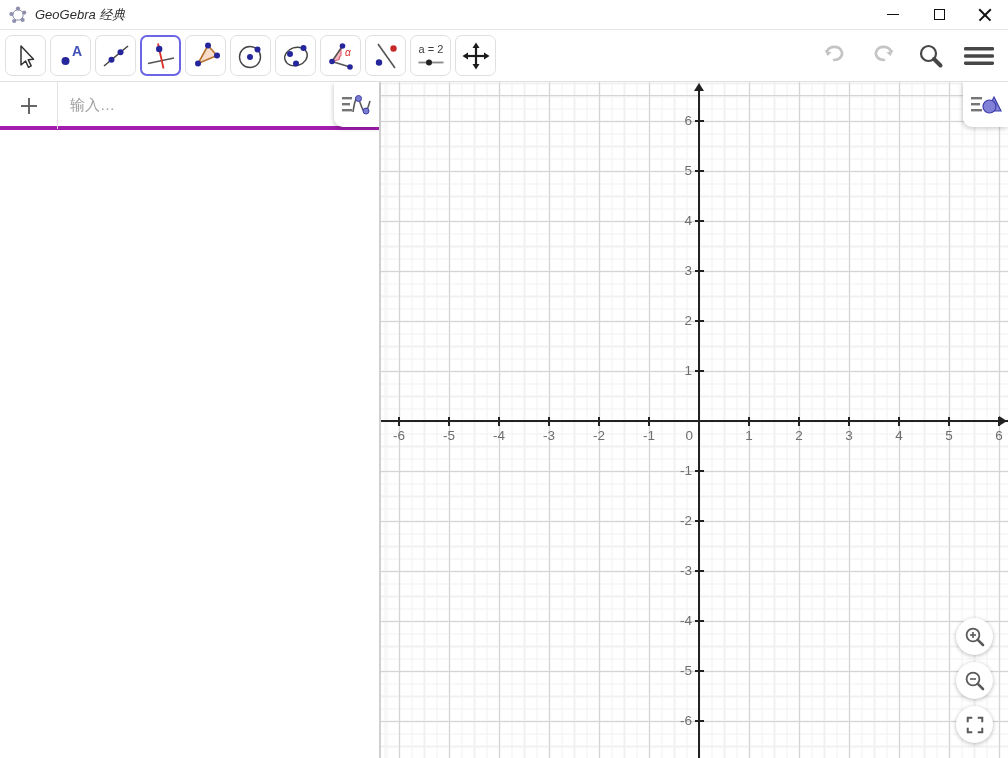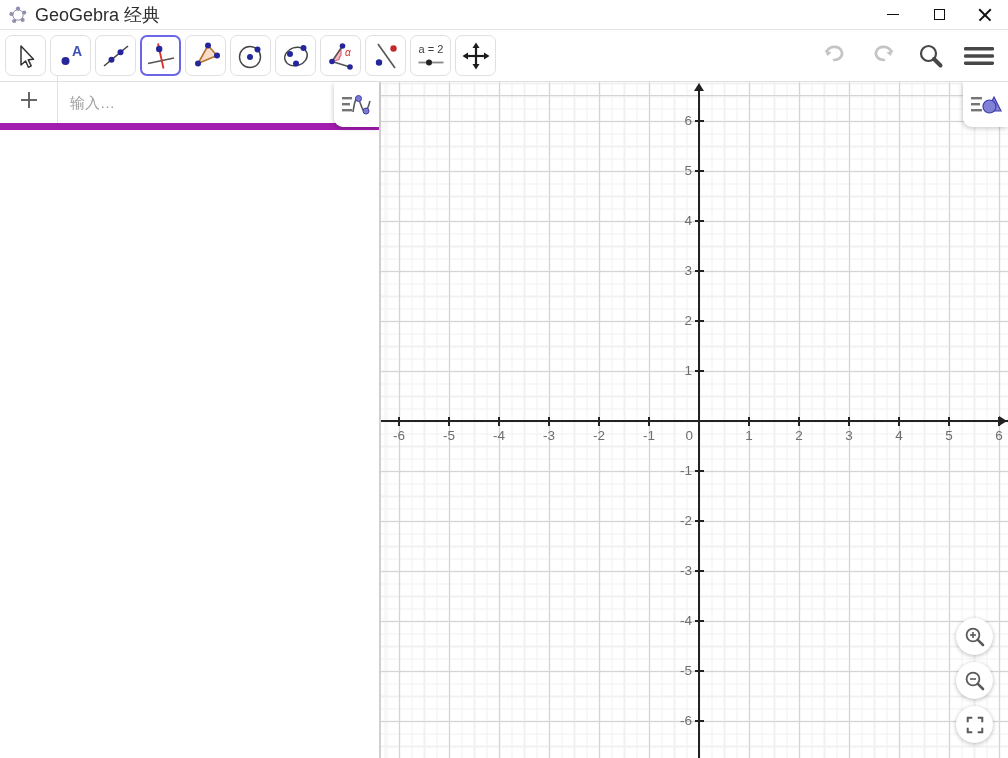--- a/index.html
+++ b/index.html
@@ -3,21 +3,21 @@
 <meta charset="utf-8">
 <style>
   * { box-sizing: border-box; margin: 0; padding: 0; }
   html,body { width:1008px; height:758px; overflow:hidden; background:#fff;
     font-family:"Liberation Sans","DejaVu Sans",sans-serif; }
 
   
   .titlebar { position:absolute; left:0; top:0; width:1008px; height:30px;
     background:#fff; border-bottom:1px solid #e4e4e4; display:flex; align-items:center; }
   .app-logo { margin-left:9px; width:18px; height:18px; }
-  .app-title { margin-left:8px; font-size:18px; color:#2d2d2d; }
+  .app-title { margin-left:8px; font-size:13px; color:#2d2d2d;font-style:italic; }
   .win-controls { position:absolute; right:0; top:0; height:29px; display:flex; }
   .win-btn { width:46px; height:29px; display:flex; align-items:center; justify-content:center; cursor:pointer; }
   .glyph-min { width:12px; height:0; border-top:1.6px solid #111; }
   .glyph-max { width:11px; height:11px; border:1.4px solid #111; }
   .glyph-close { position:relative; width:14px; height:14px; }
   .glyph-close::before,.glyph-close::after { content:""; position:absolute; left:-1px; top:6px;
     width:16px; height:1.6px; background:#111; }
   .glyph-close::before { transform:rotate(45deg); }
   .glyph-close::after { transform:rotate(-45deg); }
 
@@ -28,21 +28,21 @@
   .tool { width:41px; height:41px; border:1px solid #e0e0e0; border-radius:7px; background:#fff;
     display:flex; align-items:center; justify-content:center; cursor:pointer; }
   .tool.selected { border:2px solid #6b66e6; }
   .tb-actions { position:absolute; right:12px; top:0; height:51px; display:flex; align-items:center; gap:14px; }
   .tb-icon { width:34px; height:34px; display:flex; align-items:center; justify-content:center; cursor:pointer; }
 
   
   .main { position:absolute; left:0; top:82px; width:1008px; height:676px; display:flex; }
   .algebra { position:relative; width:381px; height:676px; background:#fff;
     border-right:2px solid #d0d0d0; }
-  .input-row { position:relative; height:48px; border-bottom:7px solid #a21caf; display:flex; align-items:flex-end; }
+  .input-row { position:relative; height:48px; border-bottom:4px solid #a21caf; display:flex; align-items:flex-start; }
   .plus-btn { width:58px; height:47px; display:flex; align-items:center; justify-content:center;
     border-right:1px solid #e2e2e2; cursor:pointer; }
   .algebra-input { flex:1; height:100%; border:none; outline:none; font-size:15px; color:#333; padding:0 12px; }
   .algebra-input::placeholder { color:#9e9e9e; }
   .stylebar-card { position:absolute; background:#fff; border-bottom-left-radius:9px;
     box-shadow:-1px 2px 4px rgba(0,0,0,.18); width:45px; height:45px;
     display:flex; align-items:center; justify-content:center; cursor:pointer; z-index:5; }
   .algebra-stylebar { right:0; top:0; }
 
   

